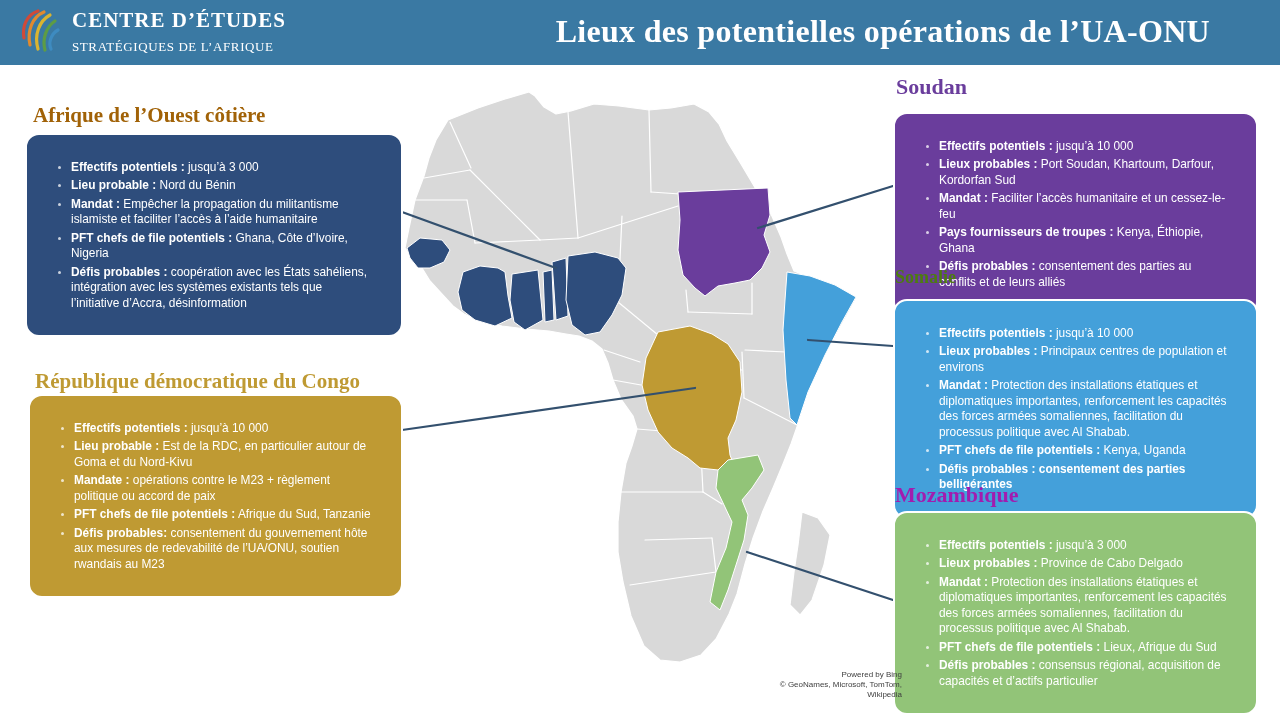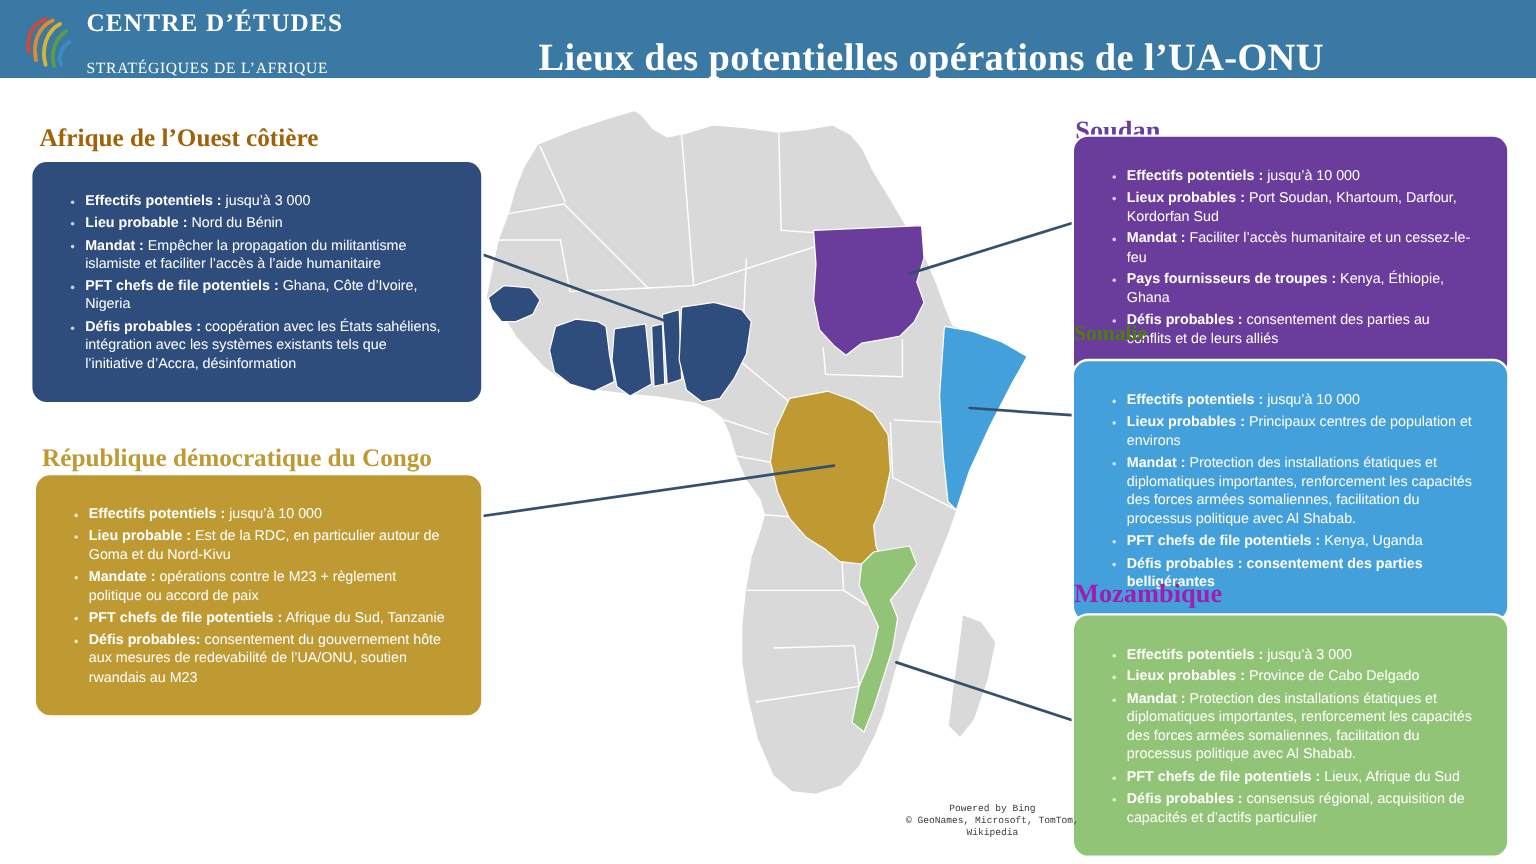--- a/index.html
+++ b/index.html
@@ -5,39 +5,39 @@
   html,body{margin:0;padding:0;background:#ffffff;}
   .stage{position:relative;width:1280px;height:720px;background:#ffffff;overflow:hidden;
          font-family:"Liberation Sans",sans-serif;}
   .map-svg{position:absolute;left:0;top:0;width:1280px;height:720px;}
 
   
   .topbar{position:absolute;left:0;top:0;width:1280px;height:65px;}
   .logo{position:absolute;left:14px;top:7px;display:flex;align-items:center;gap:10px;color:#fff;}
   .logo-text{display:flex;flex-direction:column;justify-content:center;}
   .logo-line1{font-family:"Liberation Serif",serif;font-weight:700;font-size:21px;letter-spacing:1px;}
-  .logo-line2{font-family:"Liberation Serif",serif;font-weight:400;font-size:13px;letter-spacing:.6px;margin-top:17px;}
-  .main-title{position:absolute;left:310px;top:13px;width:900px;margin:16px;text-align:center;
+  .logo-line2{font-family:"Liberation Serif",serif;font-weight:400;font-size:13px;letter-spacing:.6px;margin-top:6px;}
+  .main-title{position:absolute;left:310px;top:13px;width:900px;margin:0;text-align:right;
               font-family:"Liberation Serif",serif;font-size:32px;font-weight:700;color:#ffffff;letter-spacing:.3px;}
 
   
   .box-title{position:absolute;font-family:"Liberation Serif",serif;font-weight:700;font-size:21px;white-space:nowrap;}
 
   
   .callout{position:absolute;border:2px solid #ffffff;border-radius:14px;color:#ffffff;
            box-sizing:border-box;padding:9px 12px 8px 8px;}
   .items{margin:16px;padding:0 0 0 20px;list-style:disc;}
   .items li{font-size:11.9px;line-height:1.3;margin:0 0 3px 0;}
   .items li::marker{color:rgba(255,255,255,.75);font-size:10px;}
   .items b{font-weight:700;}
   .all-bold span{font-weight:700;}
 
   
-  .attribution{position:absolute;left:752px;top:670px;width:150px;text-align:center;
-               font-size:8px;color:#404040;line-height:1.25;font-family:Liberation Mono, monospace;}
+  .attribution{position:absolute;left:752px;top:670px;width:150px;text-align:right;
+               font-size:8px;color:#404040;line-height:1.25;}
 </style>
 </head>
 <body>
 
 <div class="stage">
 
   <svg class="map-svg" viewBox="0 0 1280 720" aria-hidden="true">
 
     <path stroke="#ffffff" stroke-width="1.2" stroke-linejoin="round" d="M529,92 L505,99 L478,108 L448,120 L436,140 L429,158 L424,176 L415,200 L409,228 L405,248
          L413,259 L422,268 L430,281 L441,293 L453,306 L464,314 L480,321 L502,326 L526,329 L549,331
@@ -128,21 +128,21 @@
   <div class="callout" style="left: 25px; top: 133px; width: 378px; min-height: 170px; background: rgb(46, 77, 124);">
     <ul class="items">
       <li><b>Effectifs potentiels :</b> <span>jusqu’à 3 000</span></li>
       <li><b>Lieu probable :</b> <span>Nord du Bénin</span></li>
       <li><b>Mandat :</b> <span>Empêcher la propagation du militantisme islamiste et faciliter l’accès à l’aide humanitaire</span></li>
       <li><b>PFT chefs de file potentiels :</b> <span>Ghana, Côte d’Ivoire, Nigeria</span></li>
       <li><b>Défis probables :</b> <span>coopération avec les États sahéliens, intégration avec les systèmes existants tels que l’initiative d’Accra, désinformation</span></li>
     </ul>
   </div>
 
-  <div class="box-title" style="left: 896px; top: 74px; font-size: 22px; color: rgb(106, 61, 156); margin-top: 22px;">Soudan</div>
+  <div class="box-title" style="left: 896px; top: 74px; font-size: 22px; color: rgb(106, 61, 156);">Soudan</div>
   <div class="callout" style="left: 893px; top: 112px; width: 365px; min-height: 148px; background: rgb(106, 61, 156);">
     <ul class="items">
       <li><b>Effectifs potentiels :</b> <span>jusqu’à 10 000</span></li>
       <li><b>Lieux probables :</b> <span>Port Soudan, Khartoum, Darfour, Kordorfan Sud</span></li>
       <li><b>Mandat :</b> <span>Faciliter l’accès humanitaire et un cessez-le-feu</span></li>
       <li><b>Pays fournisseurs de troupes :</b> <span>Kenya, Éthiopie, Ghana</span></li>
       <li><b>Défis probables :</b> <span>consentement des parties au conflits et de leurs alliés</span></li>
     </ul>
   </div>
 

